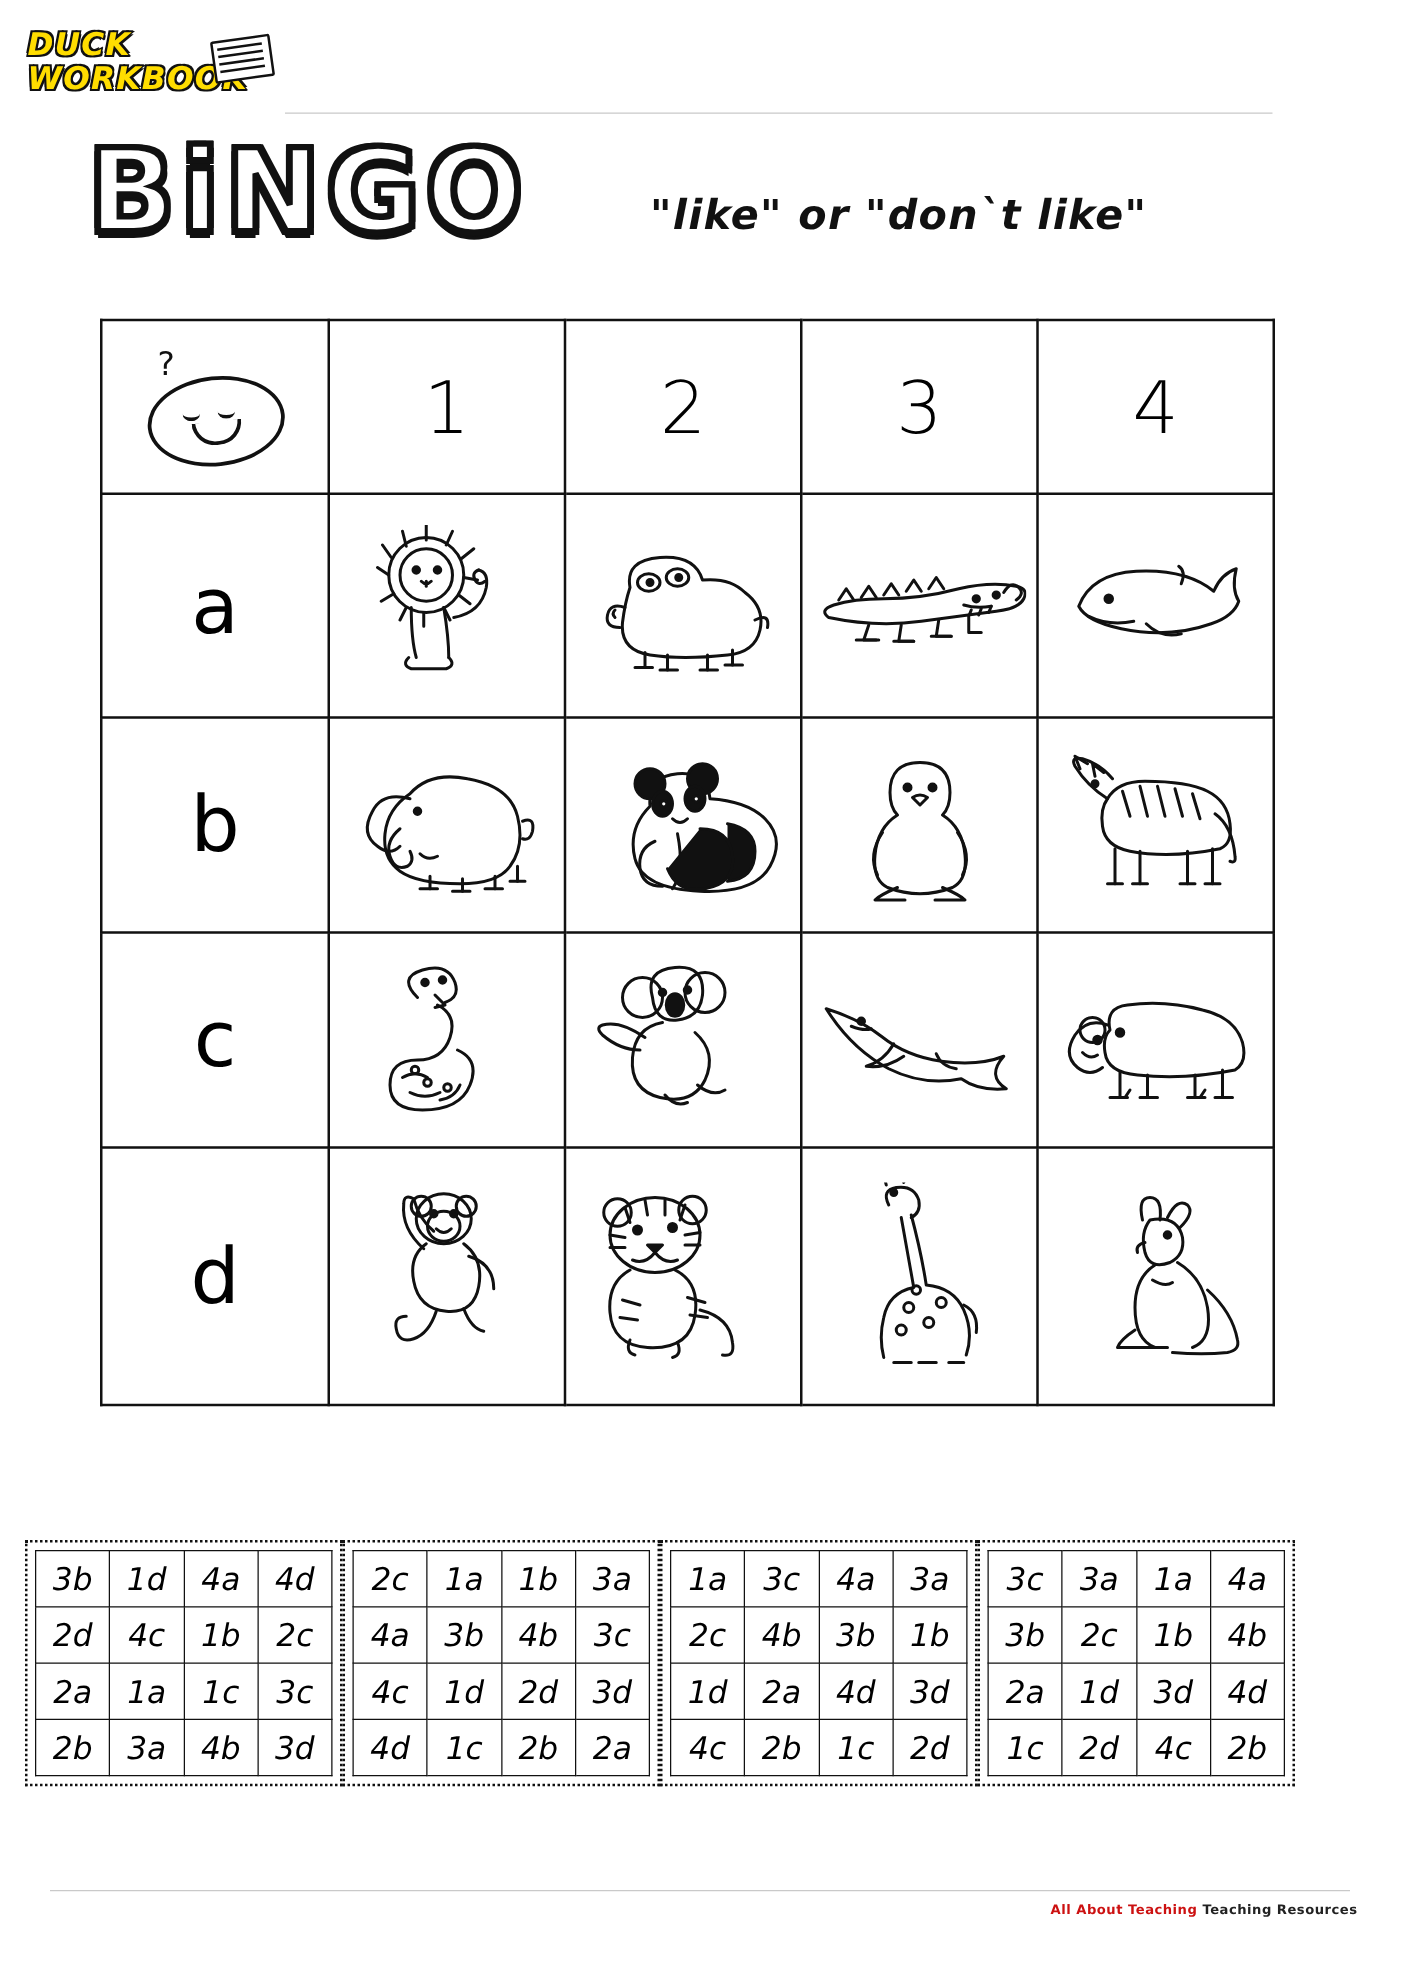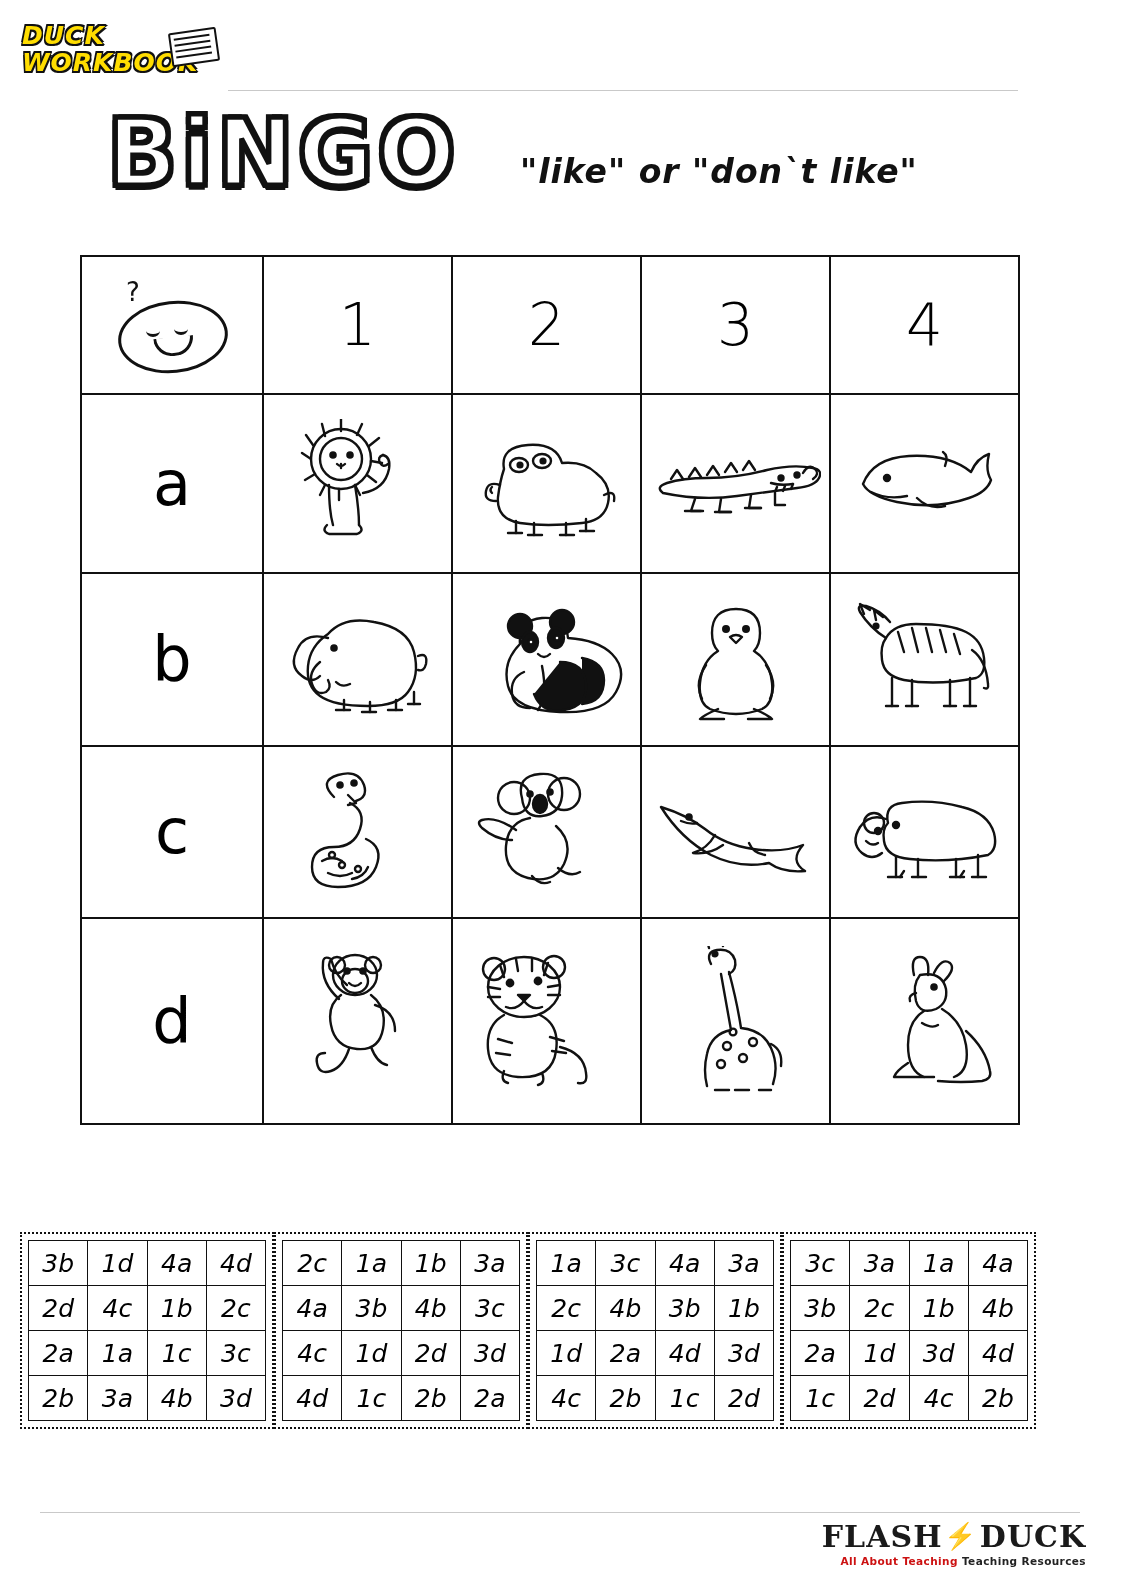--- a/index.html
+++ b/index.html
@@ -85,21 +85,20 @@
     font-weight: bold;
     font-size: 92px;
     line-height: 92px;
     letter-spacing: 4px;
     color: #ffffff;
     -webkit-text-stroke: 5px #111;
     text-shadow:
       -3px -3px 0 #111, 3px -3px 0 #111,
       -3px  3px 0 #111, 3px  3px 0 #111,
       0 5px 0 #111;
-    margin-left: 37px;
   }
   .subtitle {
     position: absolute;
     left: 520px;
     top: 52px;
     font-family: "DejaVu Sans", sans-serif;
     font-weight: bold;
     font-style: italic;
     font-size: 33px;
     letter-spacing: 1px;
@@ -675,20 +674,17 @@
         <td>2b</td>
       </tr>
     </tbody>
       </table>
   </div>
 
 </div>
 
 <div class="footer-rule"></div>
 <div class="footer-logo">
-  <div class="fd-main">
-    <span>FLASH</span><span class="fd-bolt">⚡</span><span>DUCK</span>
-  </div>
   <div class="fd-sub">
     <span class="red">All About Teaching</span>
     <span>Teaching Resources</span>
   </div>
 </div>
 
 </body></html>

